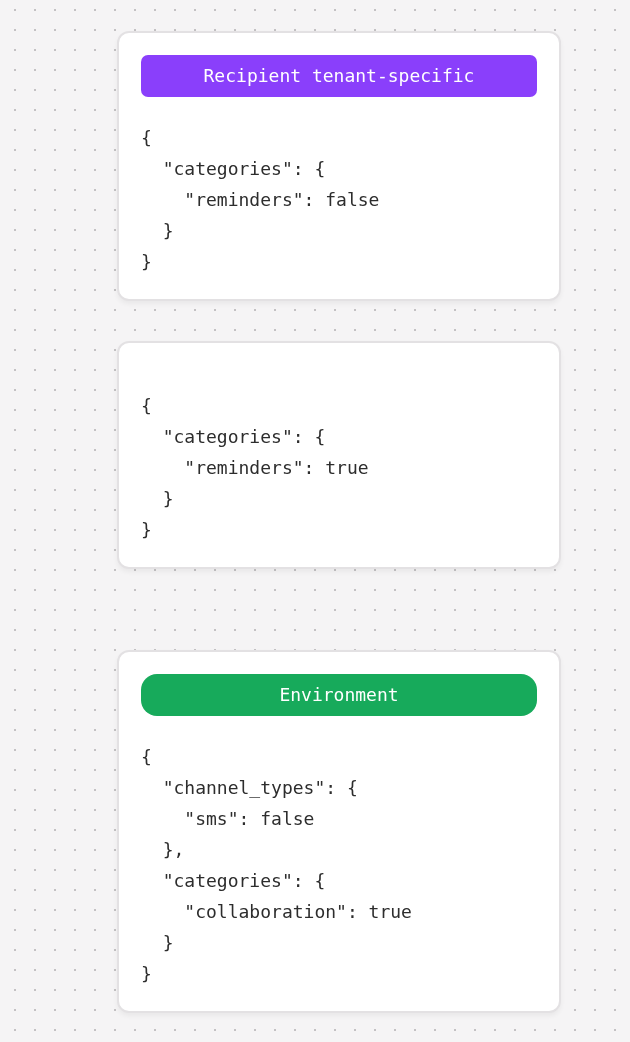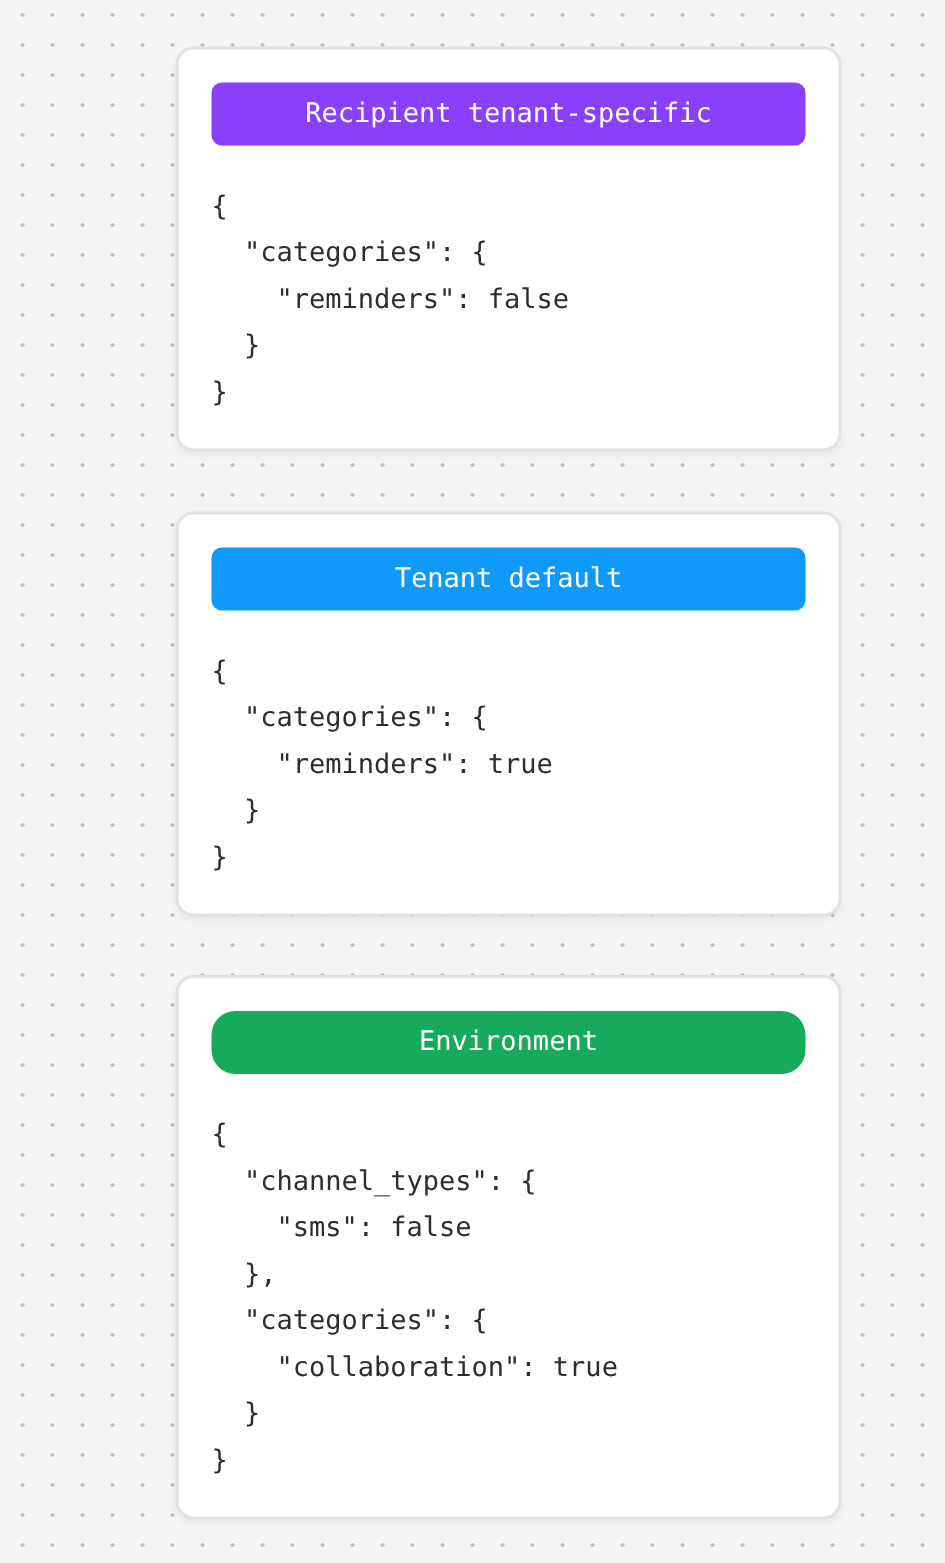--- a/index.html
+++ b/index.html
@@ -59,21 +59,20 @@
   <div class="card card-0">
     <div class="badge" style="background-color: rgb(138, 63, 251);">Recipient tenant-specific</div>
     <pre class="code">{
   "categories": {
     "reminders": false
   }
 }</pre>
   </div>
 
   <div class="card card-1">
-    <div class="badge" style="background-color: rgb(15, 153, 249);">Tenant default</div>
     <pre class="code">{
   "categories": {
     "reminders": true
   }
 }</pre>
   </div>
 
   <div class="card card-2">
     <div class="badge" style="background-color: rgb(23, 170, 91); border-radius: 16px;">Environment</div>
     <pre class="code">{

